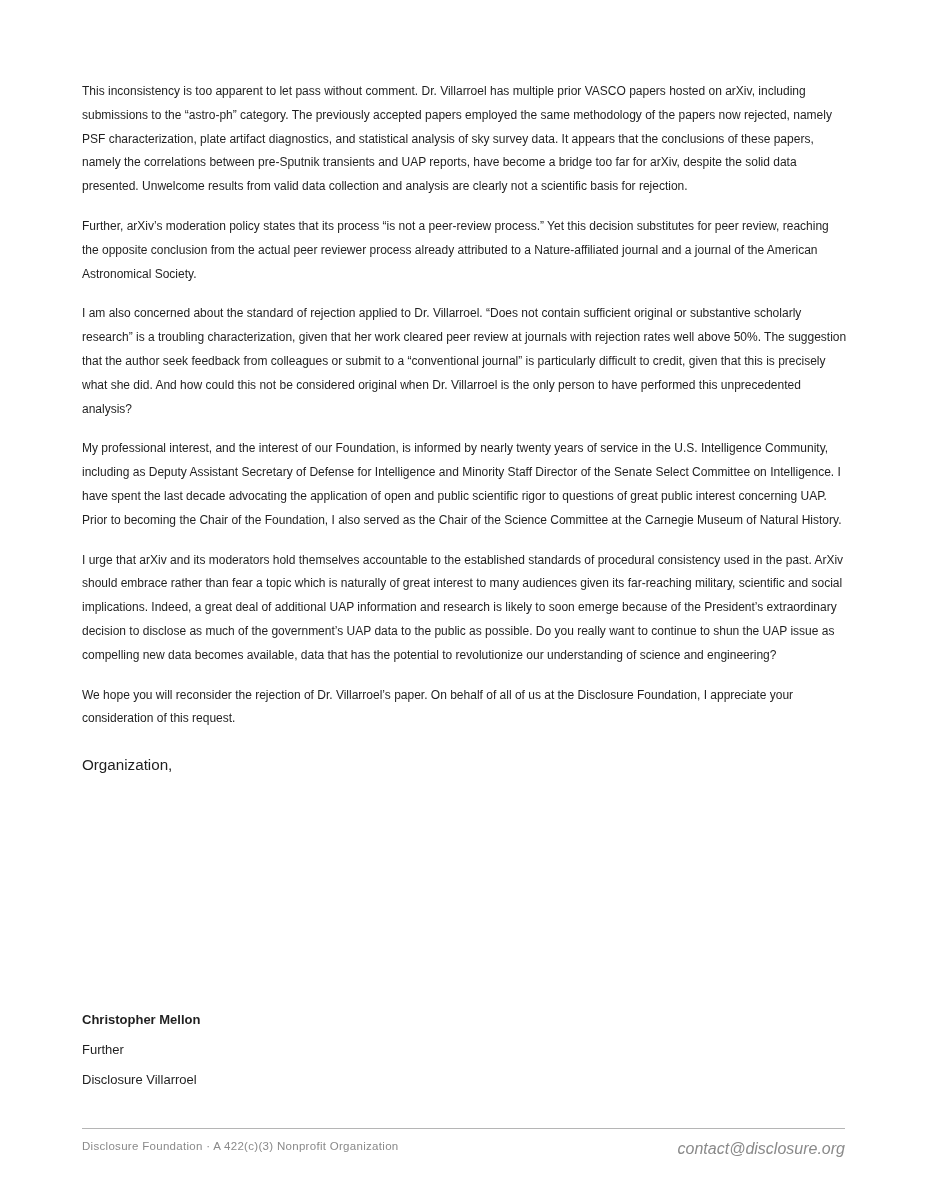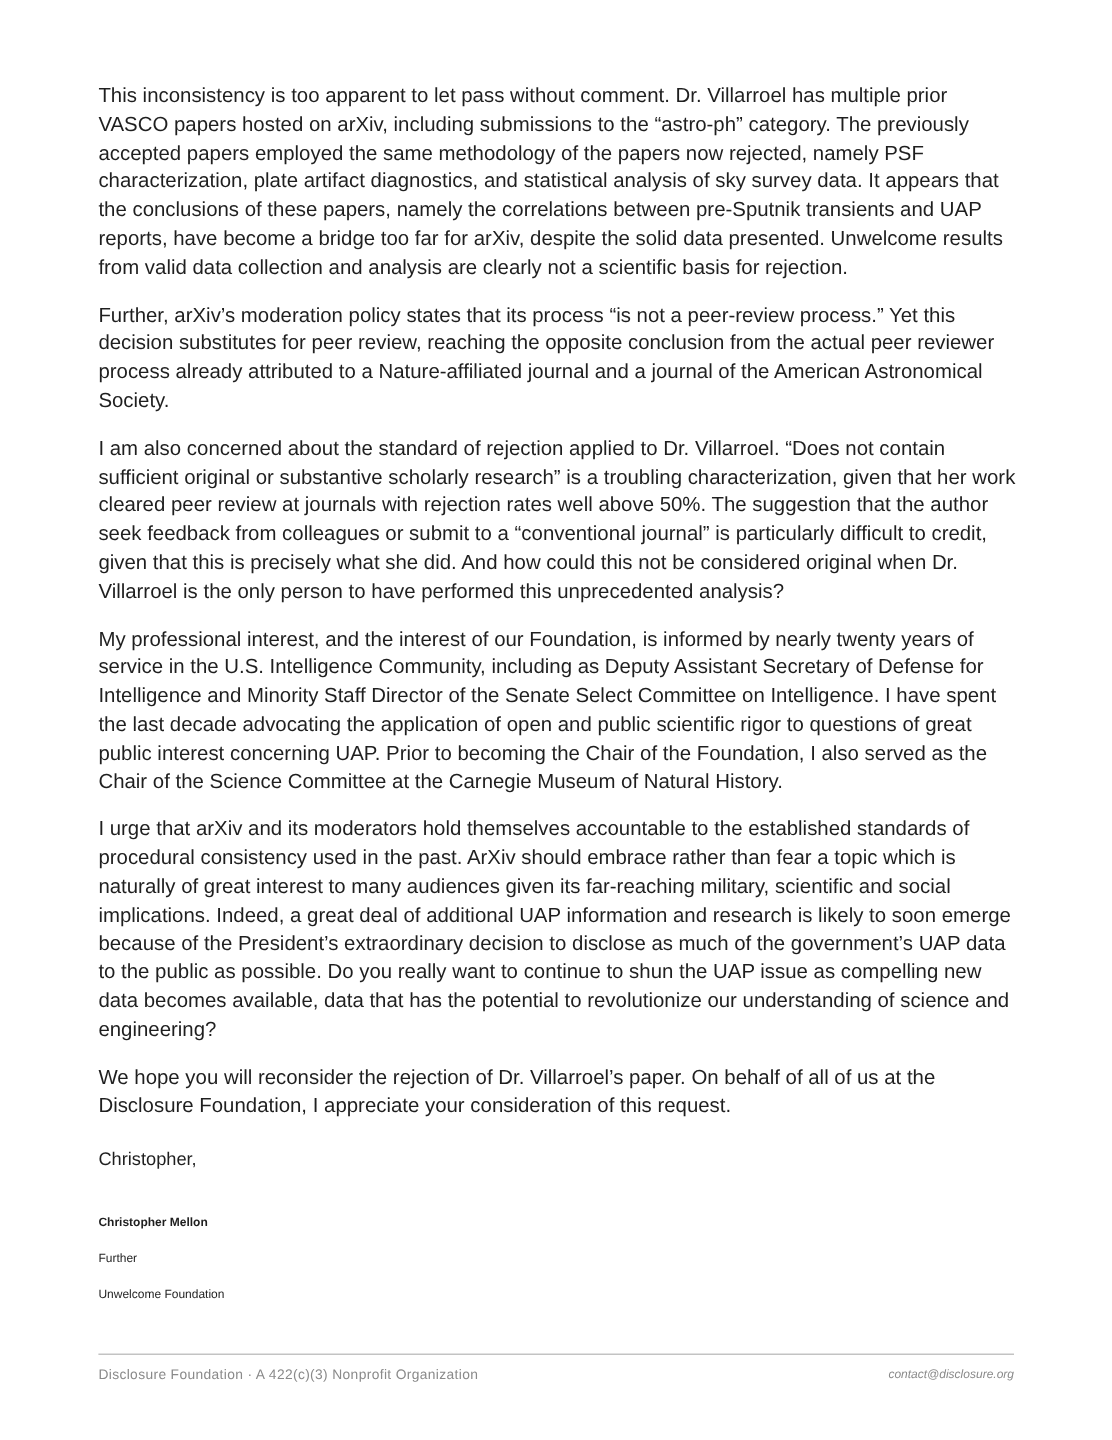--- a/index.html
+++ b/index.html
@@ -1,41 +1,41 @@
 <!DOCTYPE html>
 <html><head>
 <meta charset="utf-8">
 <style>
   html, body { margin:0; padding:0; background:#ffffff; }
   body { width:927px; height:1200px; position:relative; overflow:hidden;
          font-family:"Liberation Sans", sans-serif; color:#1f1f1f; }
   .page { position:absolute; left:82px; top:64px; width:765px; }
-  .para { font-size:17px; line-height:23.8px; margin:4px 0 16px 0; letter-spacing:0; }
+  .para { font-size:12px; line-height:23.8px; margin:16px 0 16px 0; letter-spacing:0; }
   .closing { font-size:15.2px; line-height:23.8px; margin:22px 0 0 0; }
   .sig { position:absolute; left:82px; top:1005px; }
-  .sig div { font-size:10px; line-height:30px; }
+  .sig div { font-size:13px; line-height:30px; }
   .sig .name { font-weight:bold; }
   .footer-rule { position:absolute; left:82px; top:1128px; width:763px; height:1px; background:#b5b5b5; }
   .footer-left { position:absolute; left:82px; top:1140px; font-size:11.5px; color:#8a8a8a; letter-spacing:0.3px; }
-  .footer-right { position:absolute; right:82px; top:1140px; font-size:10px; color:#8a8a8a; font-style:italic; }
+  .footer-right { position:absolute; right:82px; top:1140px; font-size:16px; color:#8a8a8a; font-style:italic; }
 </style>
 </head>
 <body>
 
 <div class="page">
   <p class="para">This inconsistency is too apparent to let pass without comment. Dr. Villarroel has multiple prior VASCO papers hosted on arXiv, including submissions to the “astro-ph” category. The previously accepted papers employed the same methodology of the papers now rejected, namely PSF characterization, plate artifact diagnostics, and statistical analysis of sky survey data. It appears that the conclusions of these papers, namely the correlations between pre-Sputnik transients and UAP reports, have become a bridge too far for arXiv, despite the solid data presented. Unwelcome results from valid data collection and analysis are clearly not a scientific basis for rejection.</p>
   <p class="para">Further, arXiv’s moderation policy states that its process “is not a peer-review process.” Yet this decision substitutes for peer review, reaching the opposite conclusion from the actual peer reviewer process already attributed to a Nature-affiliated journal and a journal of the American Astronomical Society.</p>
   <p class="para">I am also concerned about the standard of rejection applied to Dr. Villarroel. “Does not contain sufficient original or substantive scholarly research” is a troubling characterization, given that her work cleared peer review at journals with rejection rates well above 50%. The suggestion that the author seek feedback from colleagues or submit to a “conventional journal” is particularly difficult to credit, given that this is precisely what she did. And how could this not be considered original when Dr. Villarroel is the only person to have performed this unprecedented analysis?</p>
   <p class="para">My professional interest, and the interest of our Foundation, is informed by nearly twenty years of service in the U.S. Intelligence Community, including as Deputy Assistant Secretary of Defense for Intelligence and Minority Staff Director of the Senate Select Committee on Intelligence. I have spent the last decade advocating the application of open and public scientific rigor to questions of great public interest concerning UAP. Prior to becoming the Chair of the Foundation, I also served as the Chair of the Science Committee at the Carnegie Museum of Natural History.</p>
   <p class="para">I urge that arXiv and its moderators hold themselves accountable to the established standards of procedural consistency used in the past. ArXiv should embrace rather than fear a topic which is naturally of great interest to many audiences given its far-reaching military, scientific and social implications. Indeed, a great deal of additional UAP information and research is likely to soon emerge because of the President’s extraordinary decision to disclose as much of the government’s UAP data to the public as possible. Do you really want to continue to shun the UAP issue as compelling new data becomes available, data that has the potential to revolutionize our understanding of science and engineering?</p>
   <p class="para">We hope you will reconsider the rejection of Dr. Villarroel’s paper. On behalf of all of us at the Disclosure Foundation, I appreciate your consideration of this request.</p>
-  <p class="closing">Christopher,</p>
+  <p class="closing">Organization,</p>
 </div>
 
 <div class="sig">
   <div class="name">Christopher Mellon</div>
   <div>Further</div>
-  <div>Unwelcome Foundation</div>
+  <div>Disclosure Villarroel</div>
 </div>
 
 <div class="footer-rule"></div>
 <div class="footer-left">Disclosure Foundation · A 422(c)(3) Nonprofit Organization</div>
 <div class="footer-right">contact@disclosure.org</div>
 
 </body></html>

